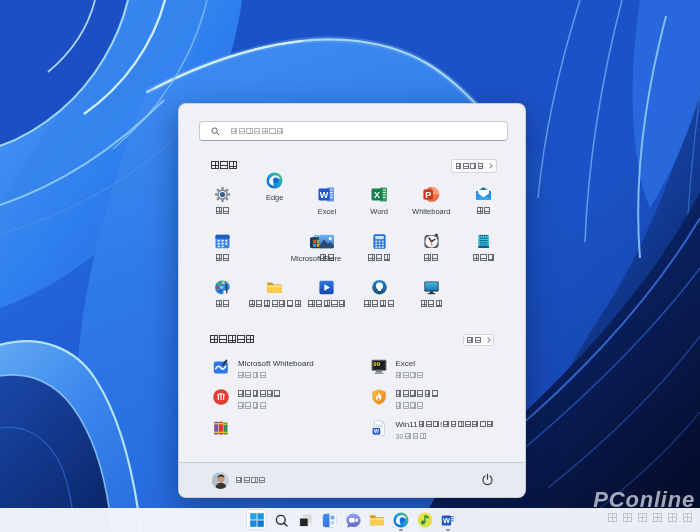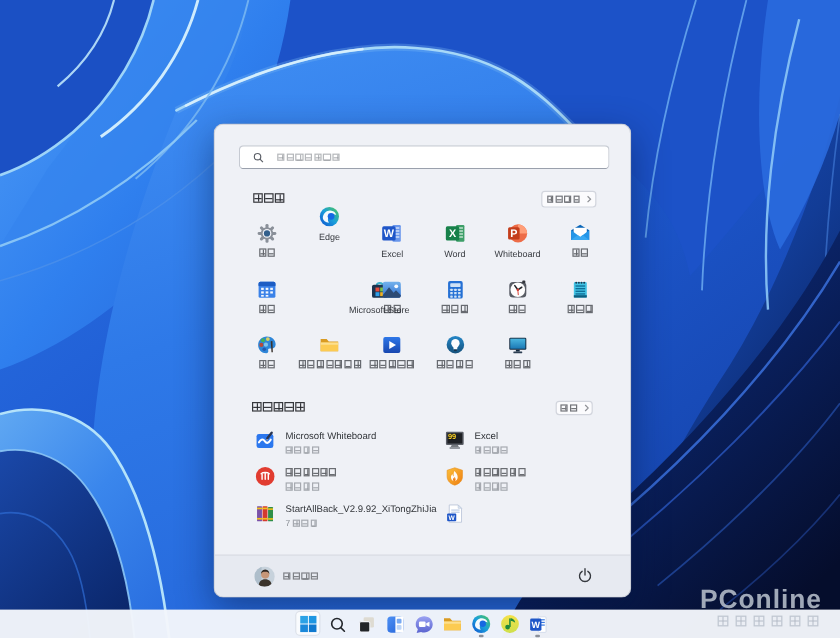--- a/index.html
+++ b/index.html
@@ -30,21 +30,21 @@
 
 .rec{position:absolute;display:flex;}
 .rec .txt{margin-left:9px;}
 .rec .t1{font-size:8px;color:rgba(27,30,35,.92);white-space:nowrap;display:flex;align-items:center;height:9px;}
 .rec .t2{font-size:7px;color:rgba(105,110,118,.8);margin-top:3.5px;display:flex;align-items:center;height:8px;}
 #footer{position:absolute;left:0;right:0;bottom:0;height:34px;background:#e7eaf1;border-top:1px solid rgba(90,100,120,.22);border-radius:0 0 8px 8px;display:flex;align-items:center;}
 
 #taskbar{position:absolute;left:0;top:508px;width:700px;height:24px;background:rgba(243,246,251,.97);}
 .tbi{position:absolute;top:511px;width:18px;height:18px;display:flex;align-items:center;justify-content:center;}
 
-#wm{position:absolute;right:15px;top:488px;text-align:right;color:rgba(188,196,208,.85);}
+#wm{position:absolute;right:5px;top:488px;text-align:right;color:rgba(188,196,208,.85);font-style:italic;}
 #wm .pc{font-size:22px;font-weight:bold;letter-spacing:0.8px;line-height:23px;}
 #wm .cn{margin-top:2px;display:flex;justify-content:flex-end;gap:6px;color:rgba(172,180,192,.7);margin-right:3px;}
 #wm .cn i{display:block;width:9px;height:9px;border:1px solid currentColor;box-sizing:border-box;position:relative;}
 #wm .cn i:before{content:"";position:absolute;left:0;right:0;top:3.4px;height:1px;background:currentColor;}
 #wm .cn i:after{content:"";position:absolute;top:0;bottom:0;left:3.4px;width:1px;background:currentColor;}
 </style>
 </head>
 <body>
 <svg id="wall" viewBox="0 0 700 532" preserveAspectRatio="none">
 <defs>
@@ -582,43 +582,60 @@
           <rect x="1.2" y="1.8" width="4.1" height="12.6" rx="0.5" fill="#7a52a8"></rect>
           <rect x="1.2" y="3" width="4.1" height="1.4" fill="#f2c018"></rect>
           <rect x="1.2" y="11.6" width="4.1" height="1.4" fill="#f2c018"></rect>
           <rect x="5.8" y="1.8" width="4.1" height="12.6" rx="0.5" fill="#d43a2e"></rect>
           <rect x="5.8" y="3" width="4.1" height="1.4" fill="#f2c018"></rect>
           <rect x="5.8" y="11.6" width="4.1" height="1.4" fill="#f2c018"></rect>
           <rect x="10.4" y="2.4" width="4.1" height="12" rx="0.5" fill="#2e8f48"></rect>
           <rect x="10.4" y="3.6" width="4.1" height="1.3" fill="#f2c018"></rect>
           <rect x="10.4" y="11.8" width="4.1" height="1.3" fill="#f2c018"></rect>
         </svg>
-        <div class="txt">
-          <div class="t1">StartAllBack_V2.9.92_XiTongZhiJia</div>
-          <div class="t2">
-            <span style="margin-right:2px;">7</span>
-            <span class="z zs">
-              <i></i>
-              <i></i>
-              <i></i>
-            </span>
-          </div>
-        </div>
       </div>
   <div class="rec" style="left:191.5px;top:315.5px;">
         <svg width="16" height="16" viewBox="0 0 16 16">
           <path d="M3.4,0.8 L10.8,0.8 L13.6,3.6 L13.6,15.2 L3.4,15.2 Z" fill="#fff" stroke="#b9c4d8" stroke-width="0.7"></path>
           <path d="M10.8,0.8 L10.8,3.6 L13.6,3.6 Z" fill="#dce6f4" stroke="#b9c4d8" stroke-width="0.5"></path>
           <g fill="#b7c8e4">
             <rect x="5" y="4.6" width="7" height="0.9"></rect>
             <rect x="5" y="6.4" width="7" height="0.9"></rect>
           </g>
           <rect x="1.6" y="8" width="7.6" height="6.4" rx="0.8" fill="#1e56c8"></rect>
           <text x="5.4" y="13" font-family="Liberation Sans" font-size="5.5" font-weight="bold" fill="#fff" text-anchor="middle">W</text>
         </svg>
+        <div class="txt">
+          <div class="t1">
+            <span style="margin-right:1px;">Win11</span>
+            <span class="z zs">
+              <i></i>
+              <i></i>
+              <i></i>
+            </span>
+            <span style="margin:0 1px;">!</span>
+            <span class="z zs">
+              <i></i>
+              <i></i>
+              <i></i>
+              <i></i>
+              <i></i>
+              <i></i>
+              <i></i>
+            </span>
+          </div>
+          <div class="t2">
+            <span style="margin-right:2px;">30</span>
+            <span class="z zs">
+              <i></i>
+              <i></i>
+              <i></i>
+            </span>
+          </div>
+        </div>
       </div>
   </div>
   <div id="footer">
     <svg width="17" height="17" viewBox="0 0 17 17" style="margin-left:33px;flex:none;">
         <defs>
           <clipPath id="avc">
             <circle cx="8.5" cy="8.5" r="8.5"></circle>
           </clipPath>
         </defs>
         <g clip-path="url(#avc)">

